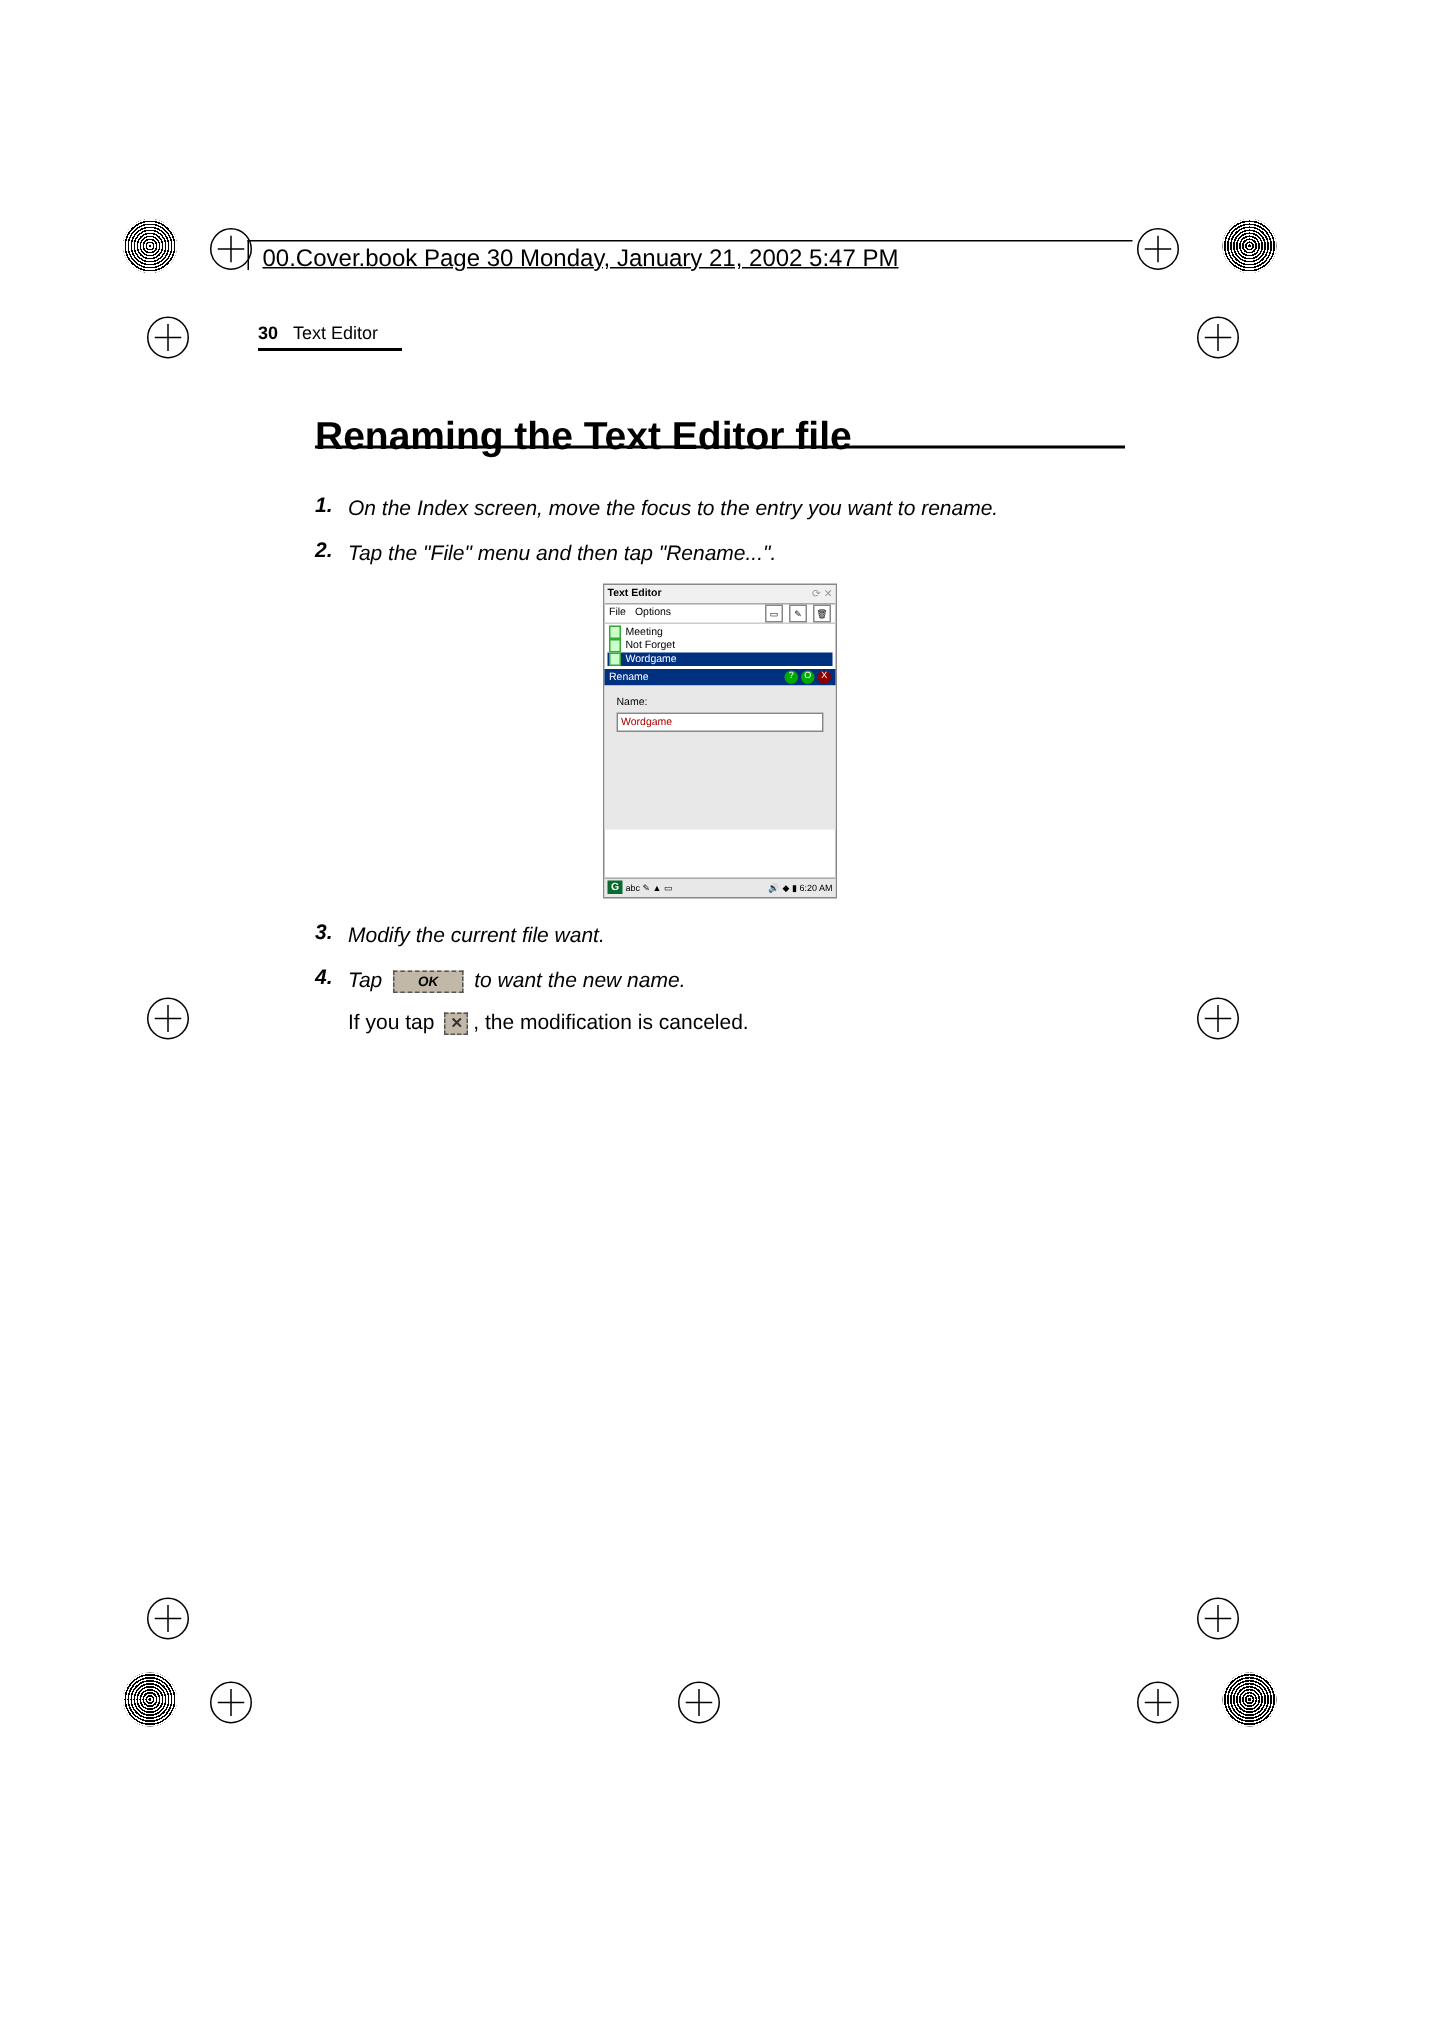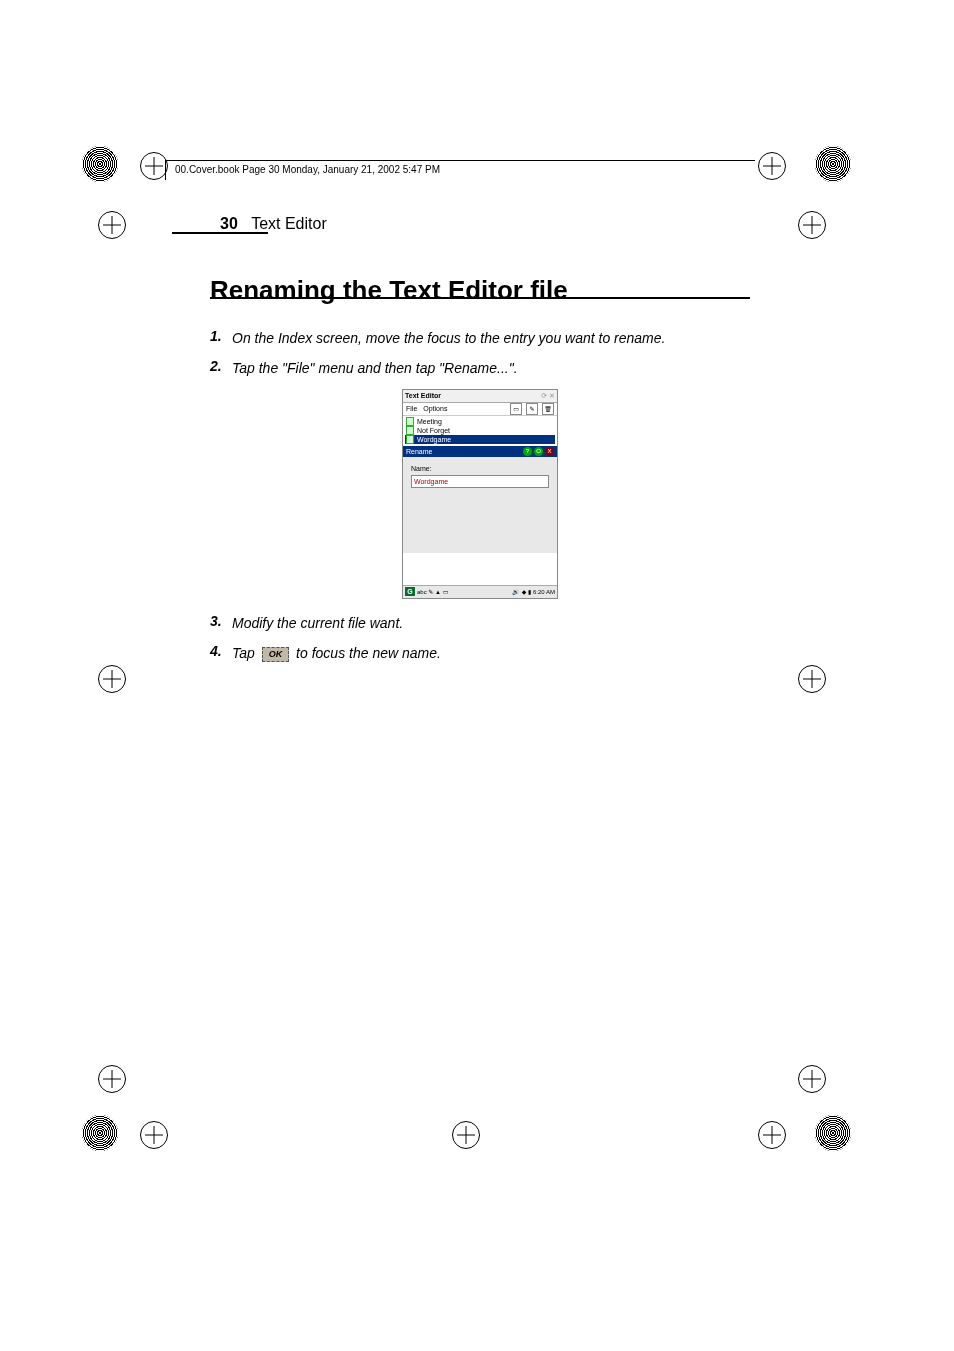--- a/index.html
+++ b/index.html
@@ -43,28 +43,28 @@
     left: 165px;
     top: 160px;
     width: 1px;
     height: 20px;
     background: #000;
   }
   .book-info {
     position: absolute;
     left: 175px;
     top: 164px;
-    font-size: 10px;
+    font-size: 16px;
+    text-decoration: underline;
   }
   .page-header {
     position: absolute;
     left: 172px;
     top: 215px;
-    font-size: 16px;
-    margin-left: 48px;
+    font-size: 12px;
   }
   .page-number {
     font-weight: bold;
   }
   .header-rule {
     position: absolute;
     left: 172px;
     top: 232px;
     width: 96px;
     height: 2px;
@@ -263,21 +263,21 @@
     align-items: center;
     justify-content: center;
     vertical-align: middle;
     margin: 0 3px;
   }
   .ok-btn {
     background: #c2b8a8;
     border: 1px dashed #555;
     font-size: 9px;
     font-weight: bold;
-    padding: 0 6px;
+    padding: 0 16px;
     height: 13px;
     color: #000;
   }
   .x-btn {
     background: #c2b8a8;
     border: 1px dashed #555;
     width: 14px;
     height: 13px;
     font-size: 10px;
     font-weight: bold;
@@ -446,17 +446,20 @@
   </div>
 
   <div class="step-row">
     <div class="step-num">3.</div>
     <div class="step-text">Modify the current file want.</div>
   </div>
 
   <div class="step-row">
     <div class="step-num">4.</div>
     <div class="step-text">
-      <span>Tap </span><span class="inline-btn ok-btn">OK</span><span> to focus the new name.</span>
+      <span>Tap </span><span class="inline-btn ok-btn">OK</span><span> to want the new name.</span>
     </div>
   </div>
+  <div class="indent-text">
+    <span>If you tap </span><span class="inline-btn x-btn">✕</span><span>, the modification is canceled.</span>
+  </div>
 
 </div>
 
 </body></html>

